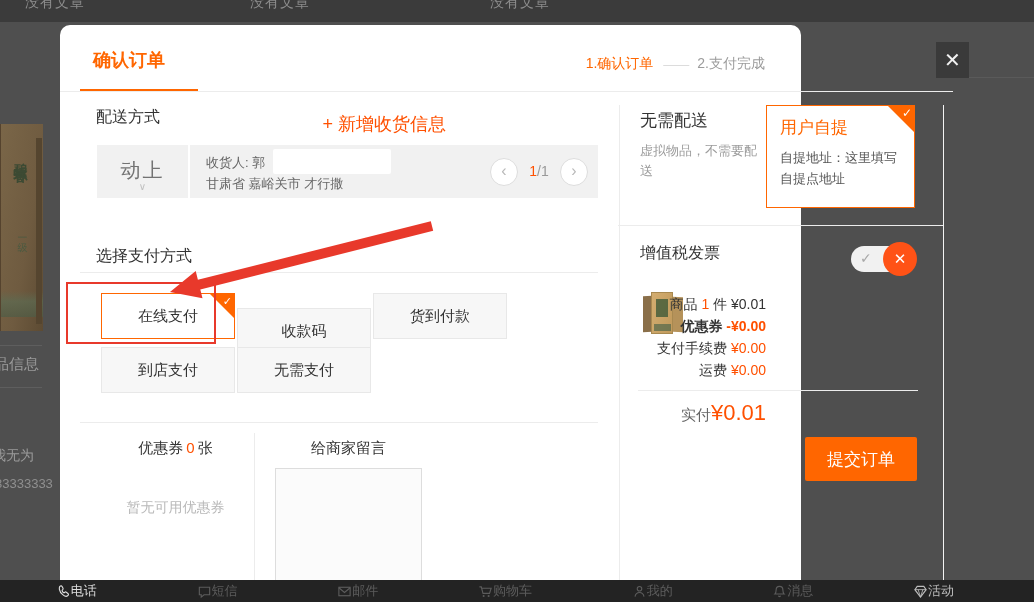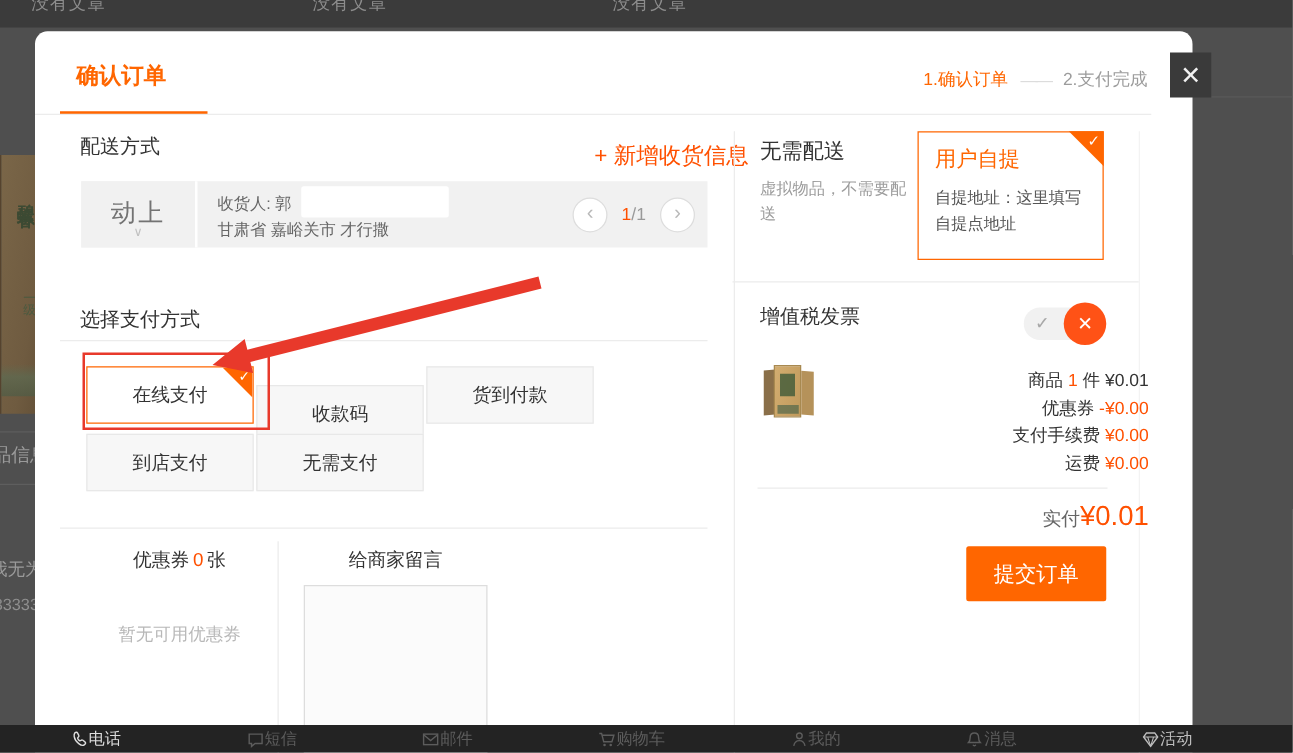--- a/index.html
+++ b/index.html
@@ -26,22 +26,22 @@
   
   .bottombar{position:absolute;left:0;top:580px;width:1034px;height:22px;background:#232323;
              display:flex;align-items:center;justify-content:space-around;
              padding:0 30px 0 6px;box-sizing:border-box;z-index:40;}
   .bb-item{display:flex;align-items:center;gap:0;font-size:13px;color:#5c5c5c;cursor:pointer;}
   .bb-item svg{display:block;}
   .bb-item.bright{color:#dedede;}
   .bb-item.semi{color:#bdbdbd;}
 
   
-  .modal{position:absolute;left:28px;top:25px;width:926px;height:577px;background:#fff;
-         border-radius:10px 10px 0 0;z-index:10;}
+  .modal{position:absolute;left:60px;top:25px;width:729px;height:577px;background:#fff;
+         border-radius:10px 10px 0 0;z-index:10;padding-left:12px;}
   .m-title{position:absolute;left:33px;top:23px;font-size:18px;font-weight:bold;color:#ff6600;}
   .m-title-bar{position:absolute;left:20px;top:64px;width:118px;height:3px;background:#ff6600;}
   .m-head-line{position:absolute;left:0;top:66px;width:893px;height:1px;background:#ececec;}
   .m-steps{position:absolute;right:36px;top:30px;font-size:14px;display:flex;gap:10px;align-items:center;}
   .step-cur{color:#ff6600;}
   .step-dash{color:#dcdcdc;letter-spacing:-2px;}
   .step-next{color:#9c9c9c;}
   .closebtn{position:absolute;left:936px;top:42px;width:33px;height:36px;background:#3a3a3a;
             color:#f2f2f2;font-size:20px;display:flex;align-items:center;justify-content:center;
             cursor:pointer;z-index:45;}
@@ -248,21 +248,21 @@
           <em></em>
         </i>
         <i class="p3"></i>
     </div>
 
     <div class="sum-line" style="top:271px;">
       <span>商品</span>
       <span class="hl">1</span>
       <span>件 ¥0.01</span>
     </div>
-    <div class="sum-line" style="top:293px;">
+    <div class="sum-line" style="top:293px;font-weight:bold;">
       <span>优惠券</span>
       <span class="hl">-¥0.00</span>
     </div>
     <div class="sum-line" style="top:315px;">
       <span>支付手续费</span>
       <span class="hl">¥0.00</span>
     </div>
     <div class="sum-line" style="top:337px;">
       <span>运费</span>
       <span class="hl">¥0.00</span>

